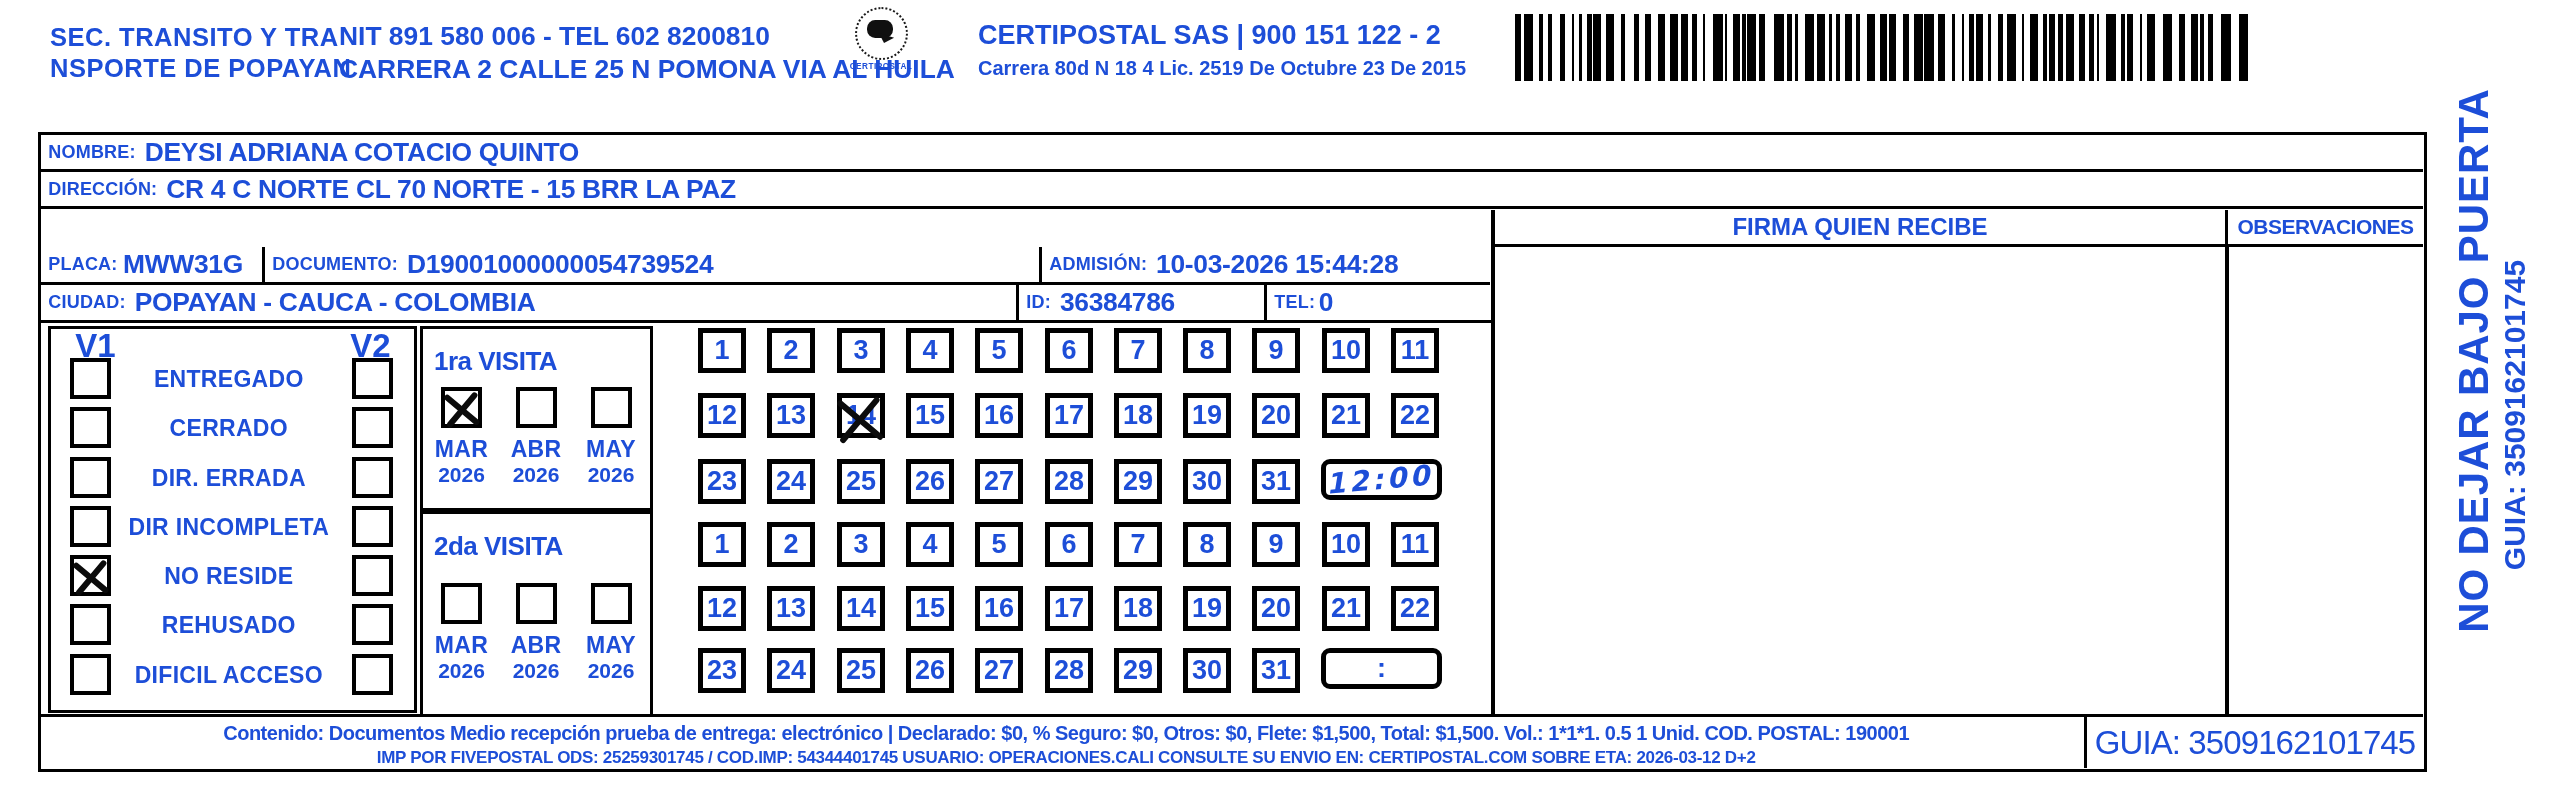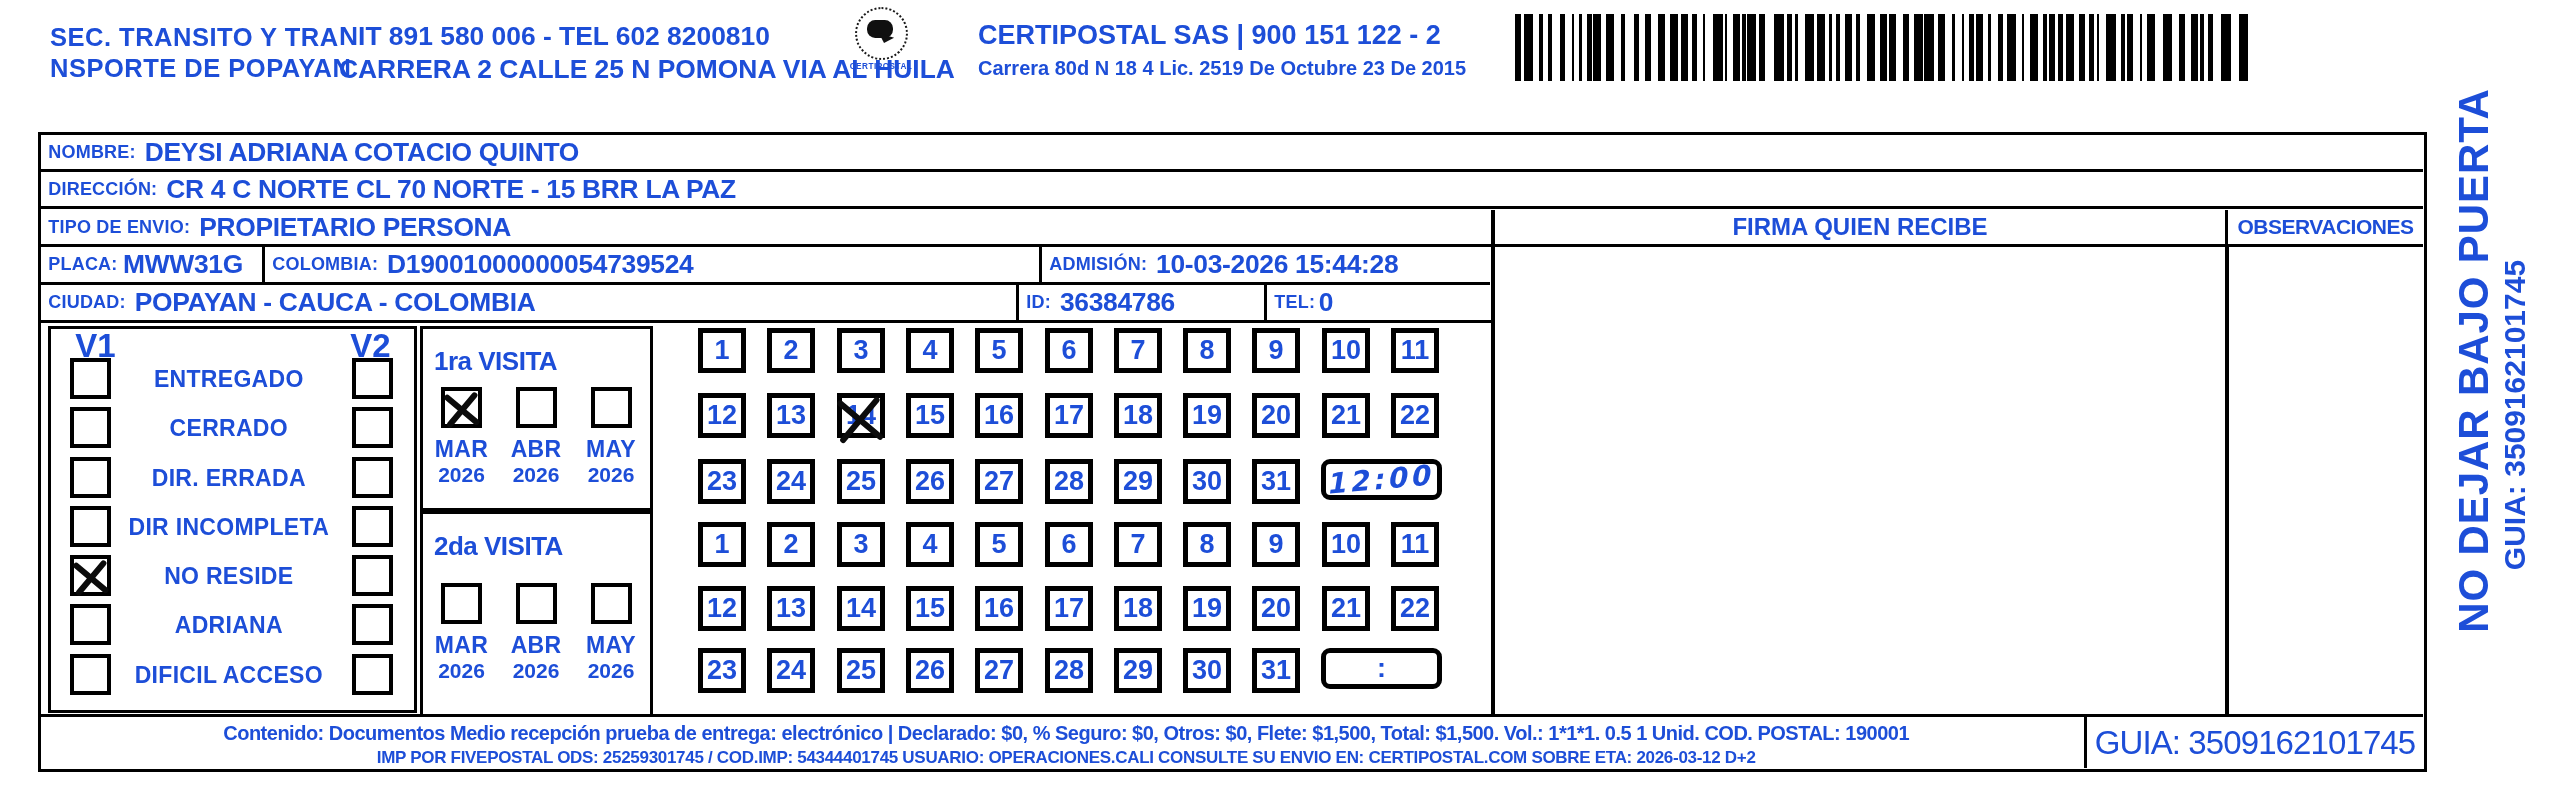--- a/index.html
+++ b/index.html
@@ -119,30 +119,26 @@
   <div class="abs sheet">
 
     <div class="cell r-nombre">
       <span class="lab">NOMBRE:</span>
       <span class="val">DEYSI ADRIANA COTACIO QUINTO</span>
     </div>
     <div class="cell r-dir">
       <span class="lab">DIRECCIÓN:</span>
       <span class="val">CR 4 C NORTE CL 70 NORTE - 15 BRR LA PAZ</span>
     </div>
-    <div class="cell r-tipo">
-      <span class="lab">TIPO DE ENVIO:</span>
-      <span class="val">PROPIETARIO PERSONA</span>
-    </div>
     <div class="cell r-placa">
       <span class="lab">PLACA:</span>
       <span class="val">MWW31G</span>
     </div>
     <div class="cell r-doc">
-      <span class="lab">COLOMBIA:</span>
+      <span class="lab">DOCUMENTO:</span>
       <span class="val">D19001000000054739524</span>
     </div>
     <div class="cell r-adm">
       <span class="lab">ADMISIÓN:</span>
       <span class="val">10-03-2026 15:44:28</span>
     </div>
     <div class="cell r-ciudad">
       <span class="lab">CIUDAD:</span>
       <span class="val">POPAYAN - CAUCA - COLOMBIA</span>
     </div>
@@ -191,21 +187,21 @@
               <span class="hand-x">
                 <i></i>
                 <i></i>
               </span>
             </span>
             <span class="vlabel">NO RESIDE</span>
             <span class="cb v2cb"></span>
           </div>
           <div class="vrow" style="top: 275px;">
             <span class="cb v1cb"></span>
-            <span class="vlabel">ADRIANA</span>
+            <span class="vlabel">REHUSADO</span>
             <span class="cb v2cb"></span>
           </div>
           <div class="vrow" style="top: 325px;">
             <span class="cb v1cb"></span>
             <span class="vlabel">DIFICIL ACCESO</span>
             <span class="cb v2cb"></span>
           </div>
         </div>
     </div>
 

